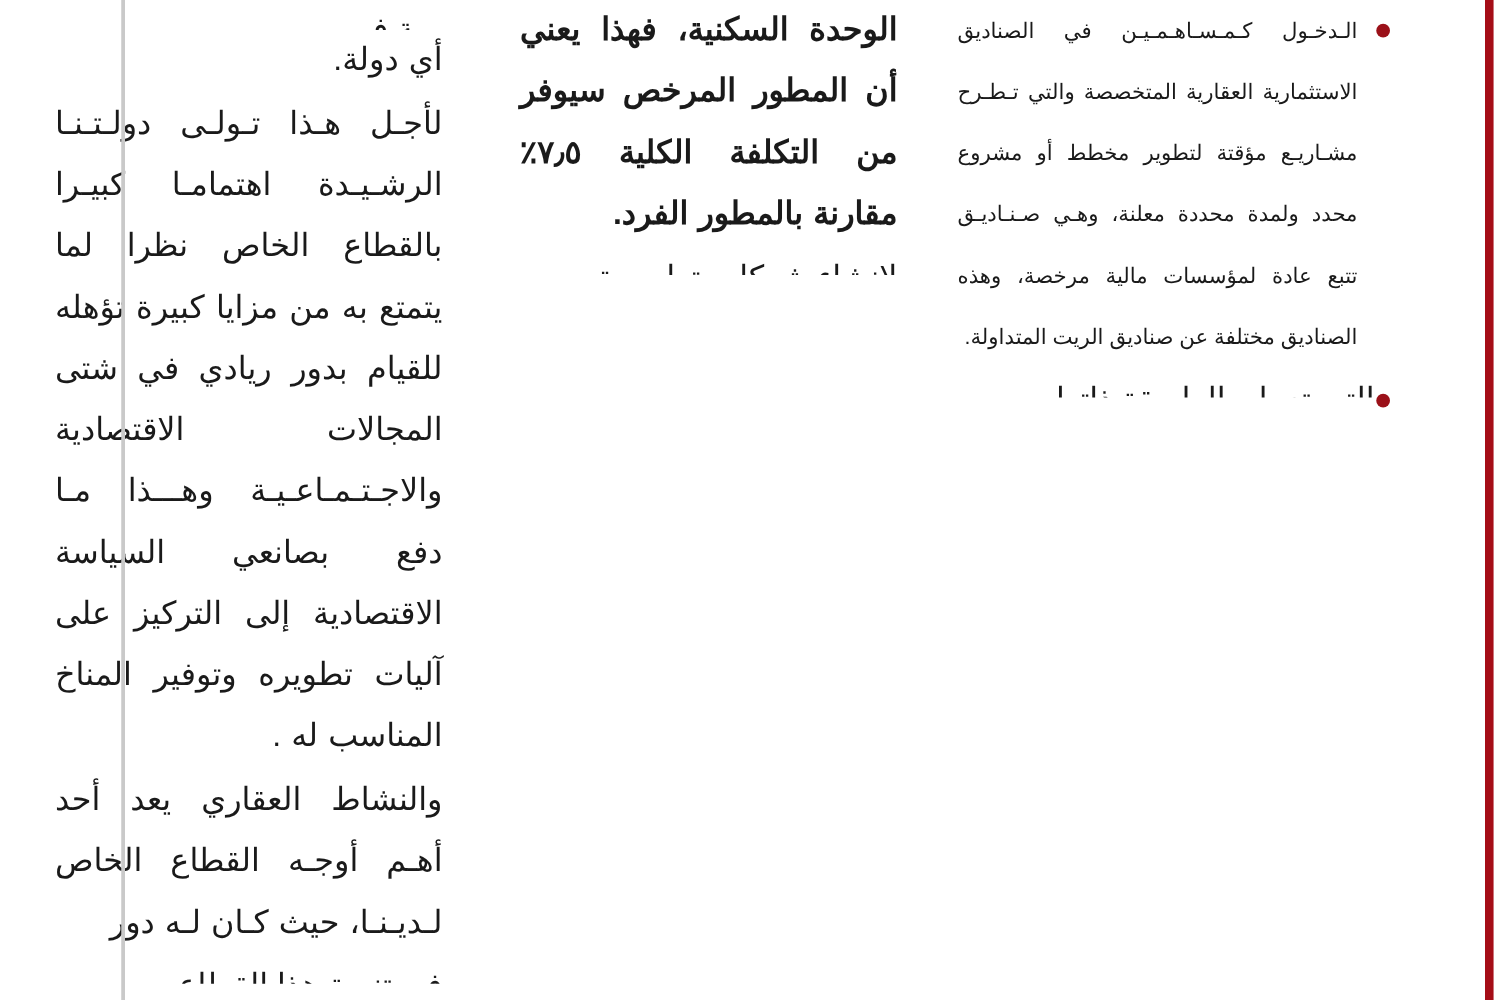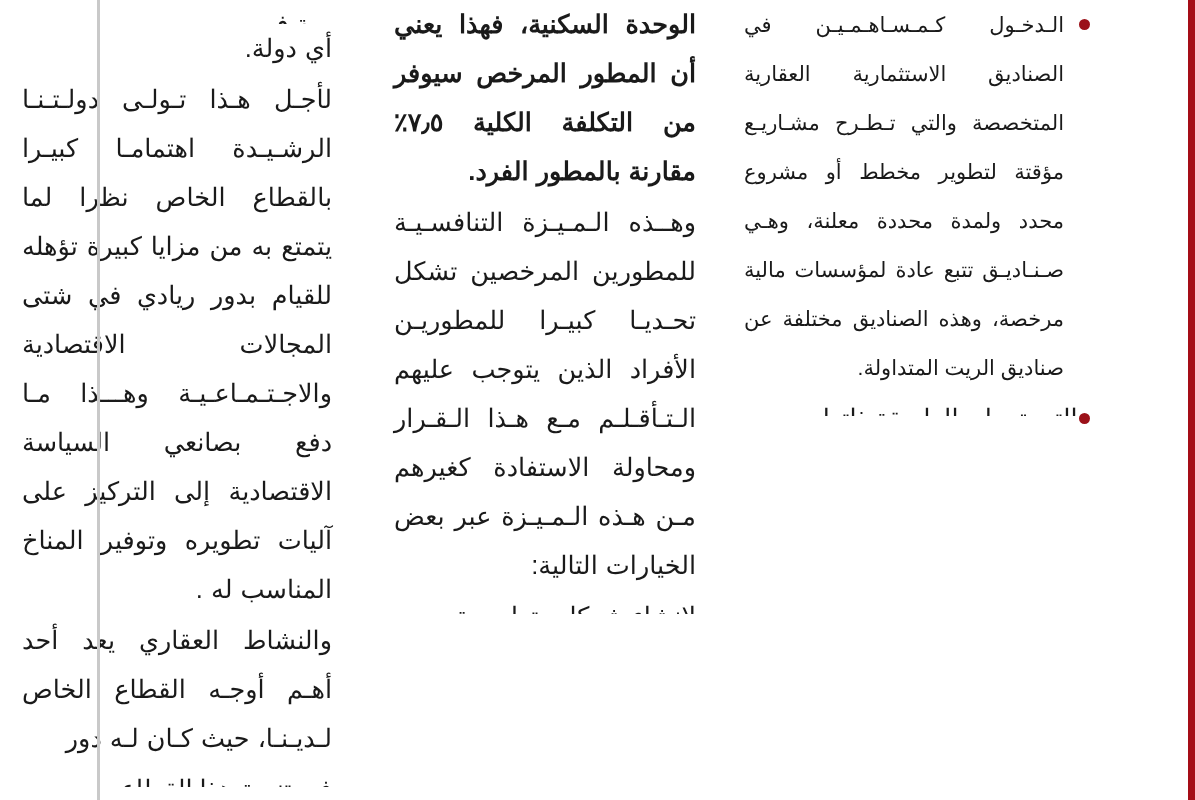--- a/index.html
+++ b/index.html
@@ -61,20 +61,21 @@
   .column {
     box-sizing: border-box;
     direction: rtl;
     text-align: justify;
     overflow: hidden;
   }
   .col-right {
     width: 360px;
     padding: 0 28px 0 22px;
     margin-right: 10px;
+    margin-left: 22px;
   }
   .col-mid {
     width: 350px;
     padding: 0 24px 0 24px;
   }
   .col-left {
     width: 390px;
     padding: 0 20px 0 24px;
   }
   .spacer-left {
@@ -91,21 +92,21 @@
   p.para.stretched {
     letter-spacing: 0.4px;
   }
   p.first {
     margin-top: 0;
     font-weight: bold;
   }
   .bullet-para {
     position: relative;
     margin: 0 0 2px 0;
-    font-size: 21px;
+    font-size: 17px;
     line-height: 49px;
     text-align: justify;
     padding-right: 26px;
   }
   .bullet-dot {
     position: absolute;
     right: 0;
     top: 19px;
     width: 11px;
     height: 11px;
@@ -152,21 +153,20 @@
         <span>الـدخـول كـمـسـاهـمـيـن في الصناديق الاستثمارية العقارية المتخصصة والتي تـطـرح مشـاريـع مؤقتة لتطوير مخطط أو مشروع محدد ولمدة محددة معلنة، وهـي صـنـاديـق تتبع عادة لمؤسسات مالية مرخصة، وهذه الصناديق مختلفة عن صناديق الريت المتداولة.</span>
       </div>
       <div class="bullet-para">
         <span class="bullet-dot"></span>
       </div>
       <p class="cut-line-bottom">والتي تعمل بالطريقة ذاتها</p>
     </div>
 
     <div class="column col-mid">
       <p class="para first">الوحدة السكنية، فهذا يعني أن المطور المرخص سيوفر من التكلفة الكلية ٧٫٥٪ مقارنة بالمطور الفرد.</p>
-      <p class="para">وهــذه الـمـيـزة التنافسـيـة للمطورين المرخصين تشكل تحـديـا كبيـرا للمطوريـن الأفراد الذين يتوجب عليهم الـتـأقـلـم مـع هـذا الـقـرار ومحاولة الاستفادة كغيرهم مـن هـذه الـمـيـزة عبر بعض الخيارات التالية:</p>
       <p class="cut-line-bottom">لإنشاء شركات تطويرية</p>
     </div>
 
     <div class="column col-right">
       <p class="cut-line">ـيـة فـي</p>
       <p class="para">أي دولة.</p>
       <p class="para stretched">لأجـل هـذا تـولـى دولـتـنـا الرشـيـدة اهتمامـا كبيـرا بالقطاع الخاص نظرا لما يتمتع به من مزايا كبيرة تؤهله للقيام بدور ريادي في شتى المجالات الاقتصادية والاجـتـمـاعـيـة وهـــذا مـا دفع بصانعي السياسة الاقتصادية إلى التركيز على آليات تطويره وتوفير المناخ المناسب له .</p>
       <p class="para">والنشاط العقاري يعد أحد أهـم أوجـه القطاع الخاص لـديـنـا، حيث كـان لـه دور</p>
       <p class="cut-line-bottom">في تنمية هذا القطاع</p>
     </div>

